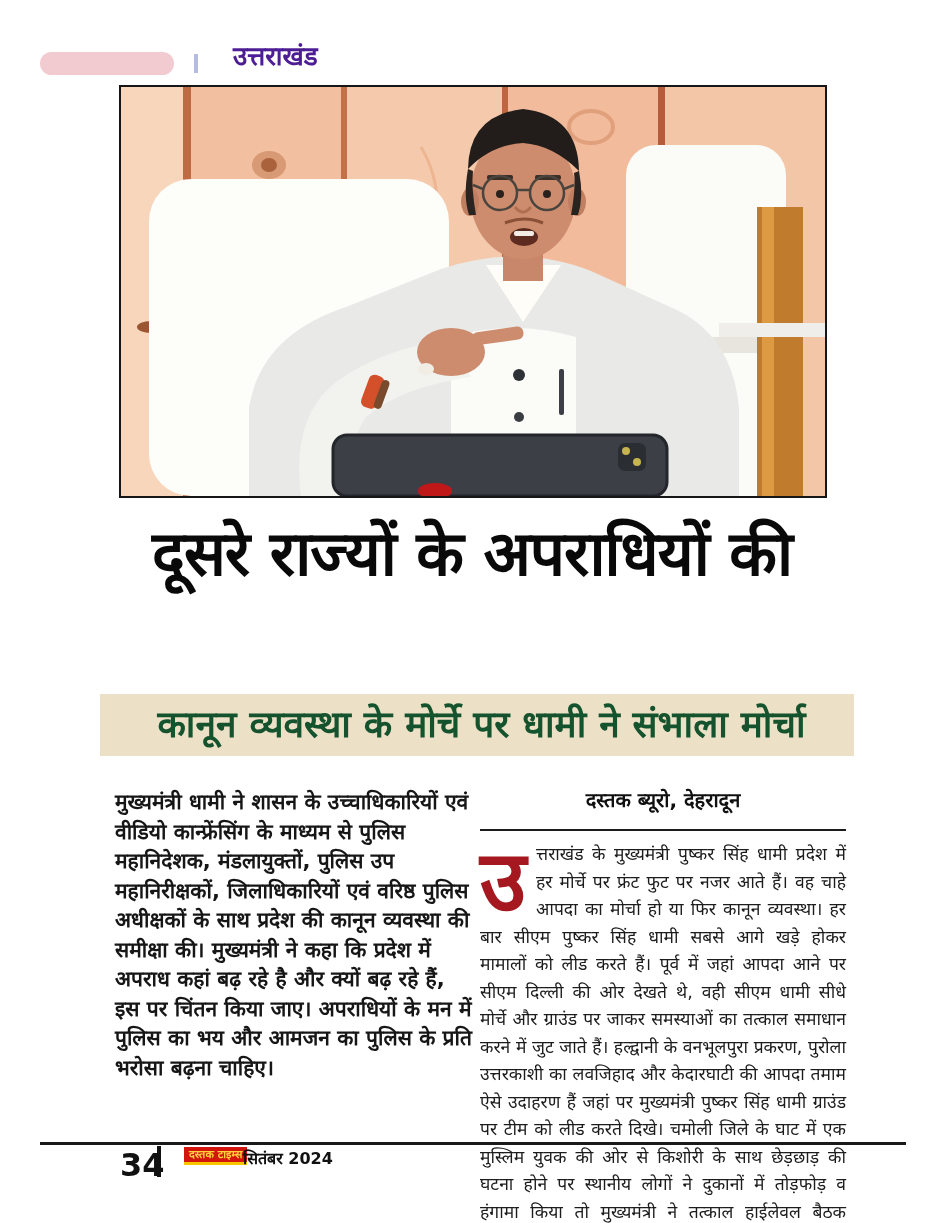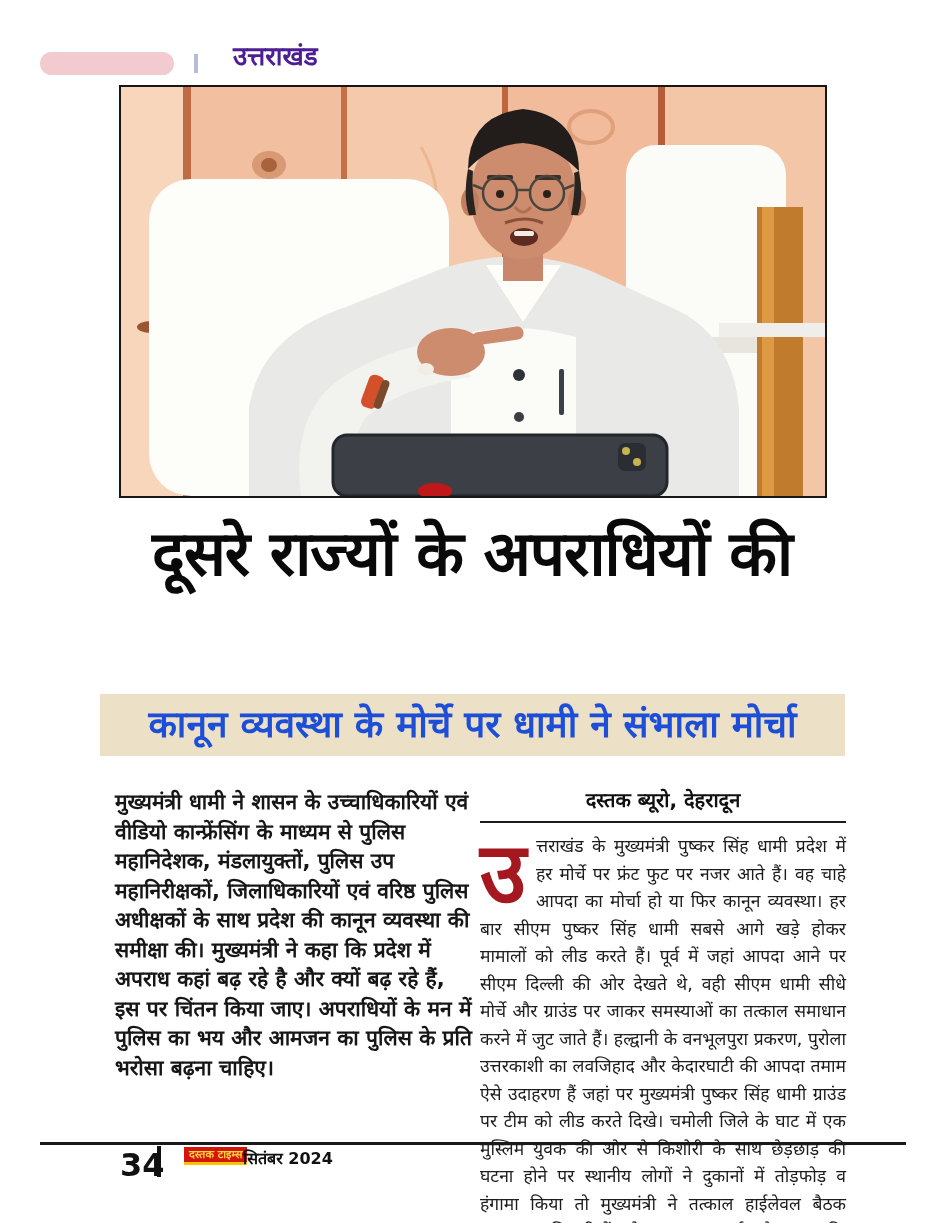--- a/index.html
+++ b/index.html
@@ -20,32 +20,33 @@
   
   .headline{
     position:absolute;left:72px;top:498px;width:800px;
     text-align:center;color:#090909;
     font-size:62px;font-weight:800;line-height:88px;
     letter-spacing:-1px;white-space:nowrap;margin-top:12px;
   }
   
   .subhead{
     position:absolute;left:100px;top:694px;width:745px;height:62px;
-    background:#ece0c6;color:#1d4ed8;
+    background:#ece0c6;color:#14532d;
     font-size:37px;font-weight:700;line-height:62px;text-align:center;
     white-space:nowrap;
+    padding-left:9px;
   }
   
   .col-left{
     position:absolute;left:115px;top:788px;width:358px;
     font-size:21px;font-weight:700;line-height:29.5px;color:#161616;
     text-align:left;
   }
   .col-right{position:absolute;left:480px;top:786px;width:366px;}
-  .byline{font-size:20px;font-weight:700;color:#101010;text-align:center;padding-bottom:8px;}
+  .byline{font-size:20px;font-weight:700;color:#101010;text-align:center;padding-bottom:16px;}
   .byline-rule{border:0;border-top:2.5px solid #1c1c1c;margin:0 0 10px 0;}
   .bodytext{
     font-size:17.5px;line-height:27.5px;color:#1c1c1c;text-align:justify;
   }
   .dropcap{
     float:left;color:#a6181f;font-size:84px;line-height:72px;
     font-weight:700;padding:4px 10px 0 0;
   }
   
   .footer-rule{position:absolute;left:40px;top:1142px;width:866px;height:2.5px;background:#1a1a1a;}

